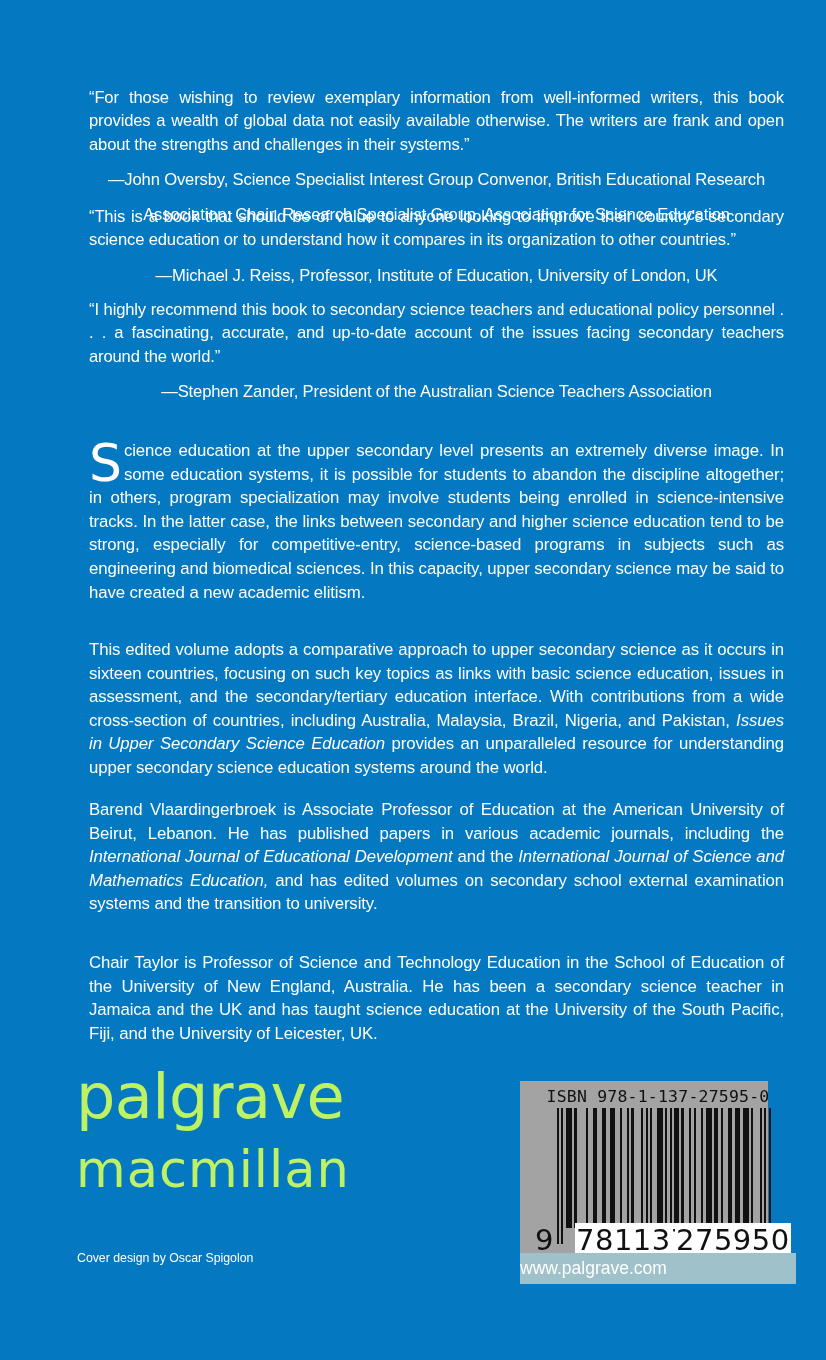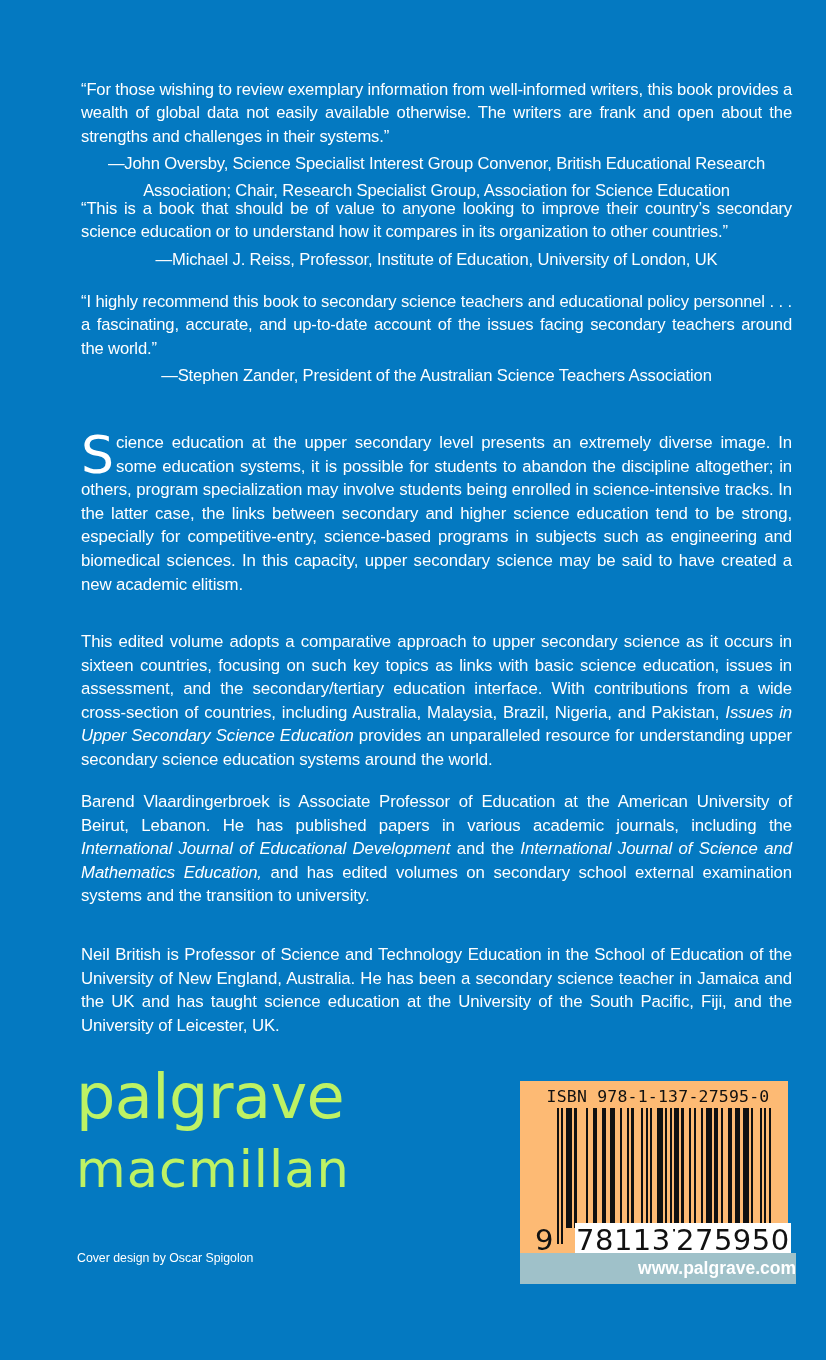--- a/index.html
+++ b/index.html
@@ -6,21 +6,21 @@
   body {
     width: 826px; height: 1360px; overflow: hidden;
     background: #0479c1;
     color: #ffffff;
     font-family: "Liberation Sans", "DejaVu Sans", sans-serif;
     position: relative;
   }
   .cover { position: absolute; left: 0; top: 0; width: 826px; height: 1360px; }
 
   .block { position: absolute; left: 77px; width: 719px; }
-  p { margin: 4px; }
+  p { margin: 12px; }
 
   .quote-text {
     font-size: 16.6px; line-height: 23.3px; text-align: justify;
     letter-spacing: -0.15px;
   }
   .quote-attr {
     font-size: 16.6px; line-height: 23.3px; text-align: center;
     letter-spacing: -0.15px;
   }
 
@@ -53,40 +53,40 @@
     position: absolute; left: 76px; top: 1066px;
     font-family: "DejaVu Sans", sans-serif;
     color: #bef264; line-height: 1;
   }
   .logo .l1 { font-size: 62px; letter-spacing: -0.5px; font-weight: normal; display: block; height: 60px; }
   .logo .l2 { font-size: 51px; letter-spacing: 1px; display: block; margin-top: 18px; }
 
   .credits { position: absolute; left: 77px; top: 1245px; font-size: 12.3px; line-height: 26px; }
 
   .barcode-box {
-    position: absolute; left: 520px; top: 1081px; width: 268px; height: 203px;
-    background: #fdba74;
+    position: absolute; left: 520px; top: 1081px; width: 248px; height: 203px;
+    background: #a3a3a3;
   }
   .isbn-line {
     position: absolute; left: 0; top: 6px; width: 276px; text-align: center;
     font-family: "DejaVu Sans Mono", "Liberation Mono", monospace;
     font-size: 16.5px; color: #111; letter-spacing: 0.2px;
   }
   .bars { position: absolute; left: 37px; top: 27px; width: 215px; height: 136px; }
   .bar-digits {
     position: absolute; left: 0; top: 142px; width: 276px; height: 36px;
     font-family: "DejaVu Sans", sans-serif; color: #111;
   }
   .bar-digits .first { position: absolute; left: 15px; top: 0; font-size: 29px; }
   .bar-digits .g1 { position: absolute; left: 55px; top: 0; font-size: 29px; background: #fff; padding: 0 1px; letter-spacing: 0.5px; }
   .bar-digits .g2 { position: absolute; left: 155px; top: 0; font-size: 29px; background: #fff; padding: 0 1px; letter-spacing: 0.5px; }
   .web-strip {
     position: absolute; left: 0; top: 172px; width: 276px; height: 31px;
     background: #9fc1c9; color: #ffffff;
-    font-size: 17.5px; text-align: right; line-height: 31px; font-weight: bold;
+    font-size: 17.5px; text-align: left; line-height: 31px;
   }
 </style>
 </head>
 <body>
 
 <div class="cover">
 
   <div class="block" id="q1">
     <p class="quote-text">“For those wishing to review exemplary information from well-informed writers, this book provides a wealth of global data not easily available otherwise. The writers are frank and open about the strengths and challenges in their systems.”</p>
     <p class="quote-attr">—John Oversby, Science Specialist Interest Group Convenor, British Educational Research</p>
@@ -116,21 +116,21 @@
   </div>
 
   <div class="block" id="bio1">
     <p class="bio">
       <b>Barend Vlaardingerbroek</b><span> is Associate Professor of Education at the American University of Beirut, Lebanon. He has published papers in various academic journals, including the </span><span class="ital">International Journal of Educational Development</span><span> and the </span><span class="ital">International Journal of Science and Mathematics Education,</span><span> and has edited volumes on secondary school external examination systems and the transition to university.</span>
     </p>
   </div>
 
   <div class="block" id="bio2">
     <p class="bio">
-      <b>Neil British</b><span> is Professor of Science and Technology Education in the School of Education of the University of New England, Australia. He has been a secondary science teacher in Jamaica and the UK and has taught science education at the University of the South Pacific, Fiji, and the University of Leicester, UK.</span>
+      <b>Chair Taylor</b><span> is Professor of Science and Technology Education in the School of Education of the University of New England, Australia. He has been a secondary science teacher in Jamaica and the UK and has taught science education at the University of the South Pacific, Fiji, and the University of Leicester, UK.</span>
     </p>
   </div>
 
   <div class="logo">
     <span class="l1">palgrave</span>
     <span class="l2">macmillan</span>
   </div>
 
   <div class="credits">
     <div>Cover design by Oscar Spigolon</div>

